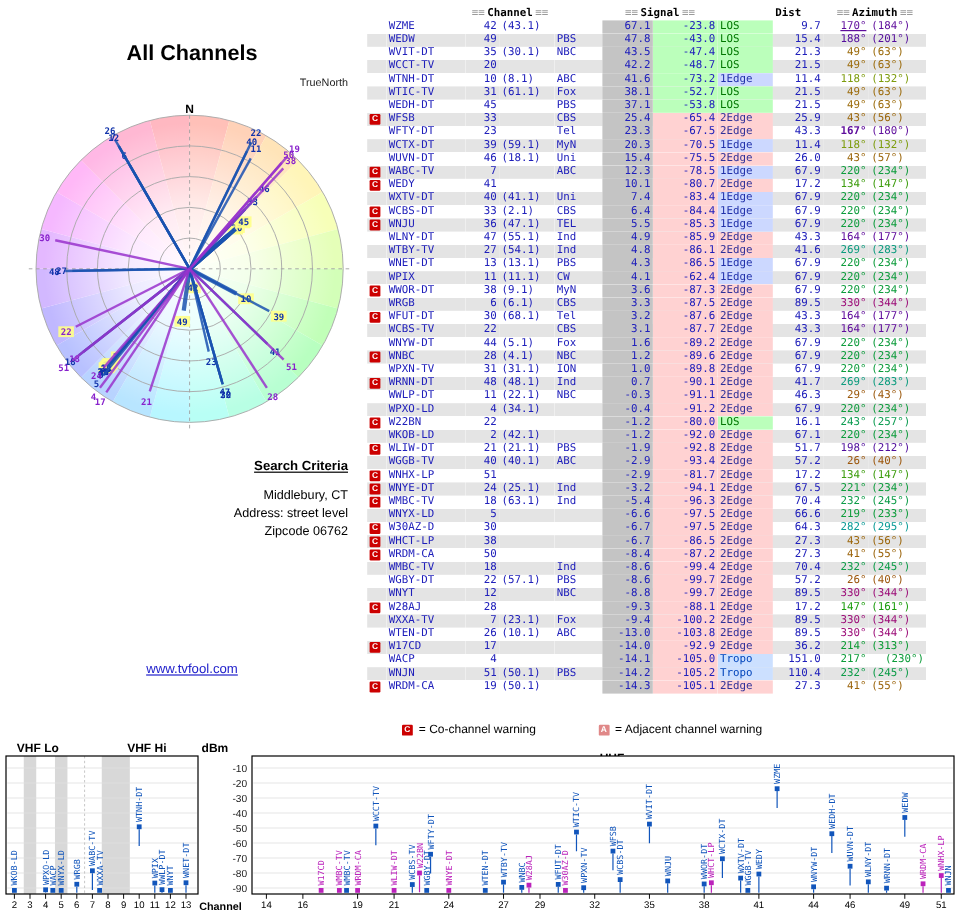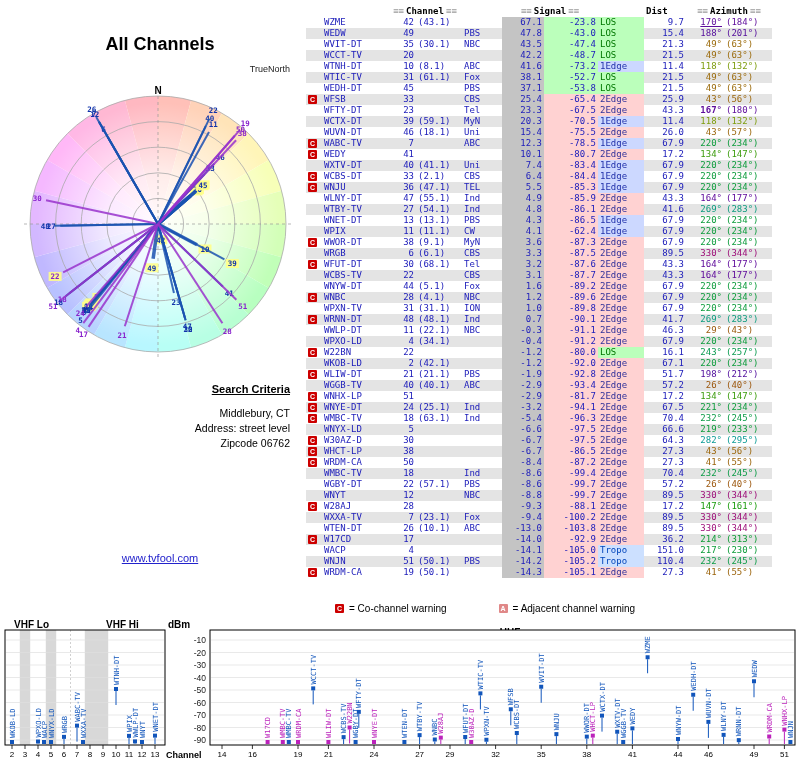--- a/index.html
+++ b/index.html
@@ -880,21 +880,21 @@
         <td></td>
         <td class="blue">WACP</td>
         <td class="blue num">4</td>
         <td class="blue"></td>
         <td class="blue"></td>
         <td class="nmcell">-14.1</td>
         <td class="pwrcell pwr-weak">-105.0</td>
         <td class="path-Tropo">Tropo</td>
         <td class="blue num">151.0</td>
         <td class="num" style="color: rgb(13, 156, 58);">217°</td>
-        <td style="color: rgb(13, 156, 58);">(230°)</td>
+        <td style="color: rgb(13, 156, 58); text-align: right;">(230°)</td>
       </tr>
       <tr class="alt">
         <td></td>
         <td class="blue">WNJN</td>
         <td class="blue num">51</td>
         <td class="blue">(50.1)</td>
         <td class="blue">PBS</td>
         <td class="nmcell">-14.2</td>
         <td class="pwrcell pwr-weak">-105.2</td>
         <td class="path-Tropo">Tropo</td>

